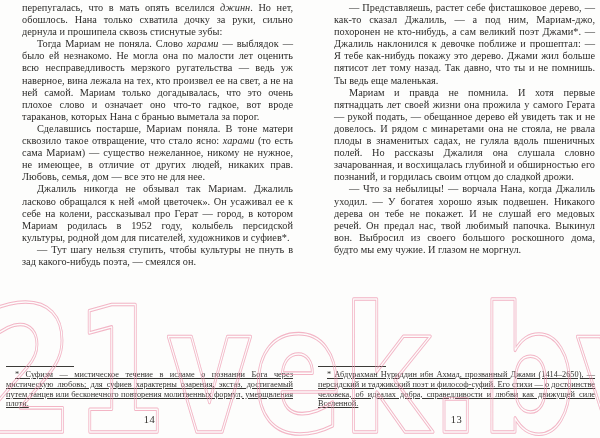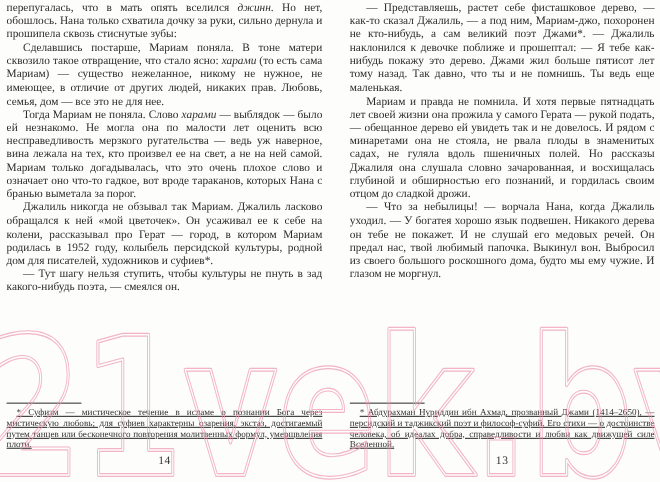--- a/index.html
+++ b/index.html
@@ -8,21 +8,21 @@
     background:#fdfdfc;
     position:relative;
     overflow:hidden;
     font-family:"Liberation Serif", serif;
   }
   .spread { position:absolute; inset:0; }
   .page { position:absolute; top:0; bottom:0; }
   .page.left  { left:6px;  width:287px; }
   .page.right { left:318px; width:277px; }
   .body-text {
-    position:absolute; top:2px; left:0; right:0;
+    position:absolute; top:2px; left:16px; right:0;
     font-size:10.3px; line-height:12.1px;
     text-align:justify; color:#2e2d2b;
     hyphens:auto;
   }
   .body-text p { margin:0; text-indent:15px; }
   .page.left .body-text p:first-child { text-indent:0; }
   .fn-block { position:absolute; top:366px; left:0; right:0; }
   .fn-sep { width:68px; border-top:1px solid #3c3b38; margin:0 0 3px 0; }
   .footnote {
     font-size:8.3px; line-height:9.8px;
@@ -46,22 +46,22 @@
   i { font-style:italic; }
 </style>
 </head>
 <body>
 
 <div class="spread">
 
   <section class="page left">
     <div class="body-text">
       <p>перепугалась, что в мать опять вселился <i>джинн</i>. Но нет, обошлось. Нана только схватила дочку за руки, сильно дернула и прошипела сквозь стиснутые зубы:</p>
+      <p>Тогда Мариам не поняла. Слово <i>харами</i> — выблядок — было ей незнакомо. Не могла она по малости лет оценить всю несправедливость мерзкого ругательства — ведь уж наверное, вина лежала на тех, кто произвел ее на свет, а не на ней самой. Мариам только догадывалась, что это очень плохое слово и означает оно что-то гадкое, вот вроде тараканов, которых Нана с бранью выметала за порог.</p>
       <p>Сделавшись постарше, Мариам поняла. В тоне матери сквозило такое отвращение, что стало ясно: <i>харами</i> (то есть сама Мариам) — существо нежеланное, никому не нужное, не имеющее, в отличие от других людей, никаких прав. Любовь, семья, дом — все это не для нее.</p>
-      <p>Тогда Мариам не поняла. Слово <i>харами</i> — выблядок — было ей незнакомо. Не могла она по малости лет оценить всю несправедливость мерзкого ругательства — ведь уж наверное, вина лежала на тех, кто произвел ее на свет, а не на ней самой. Мариам только догадывалась, что это очень плохое слово и означает оно что-то гадкое, вот вроде тараканов, которых Нана с бранью выметала за порог.</p>
       <p>Джалиль никогда не обзывал так Мариам. Джалиль ласково обращался к ней «мой цветочек». Он усаживал ее к себе на колени, рассказывал про Герат — город, в котором Мариам родилась в 1952 году, колыбель персидской культуры, родной дом для писателей, художников и суфиев*.</p>
       <p>— Тут шагу нельзя ступить, чтобы культуры не пнуть в зад какого-нибудь поэта, — смеялся он.</p>
     </div>
     <div class="fn-block">
       <div class="fn-sep"></div>
       <p class="footnote">* Суфизм — мистическое течение в исламе о познании Бога через мистическую любовь; для суфиев характерны озарения, экстаз, достигаемый путем танцев или бесконечного повторения молитвенных формул, умерщвления плоти.</p>
     </div>
     <div class="pagenum">14</div>
   </section>
 

